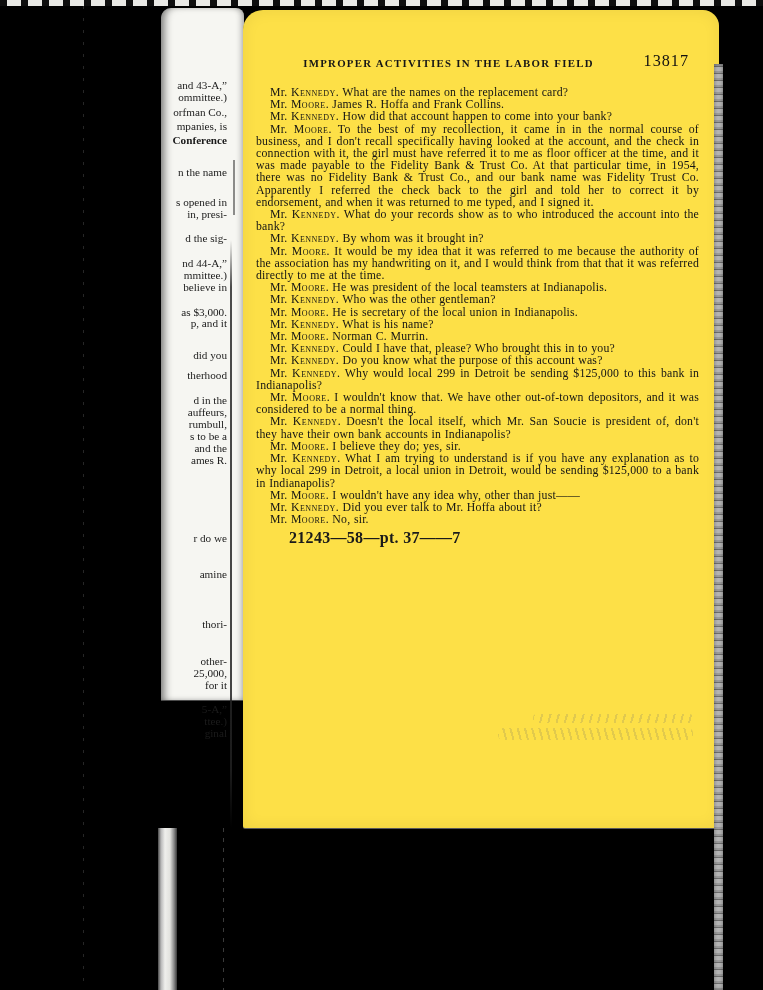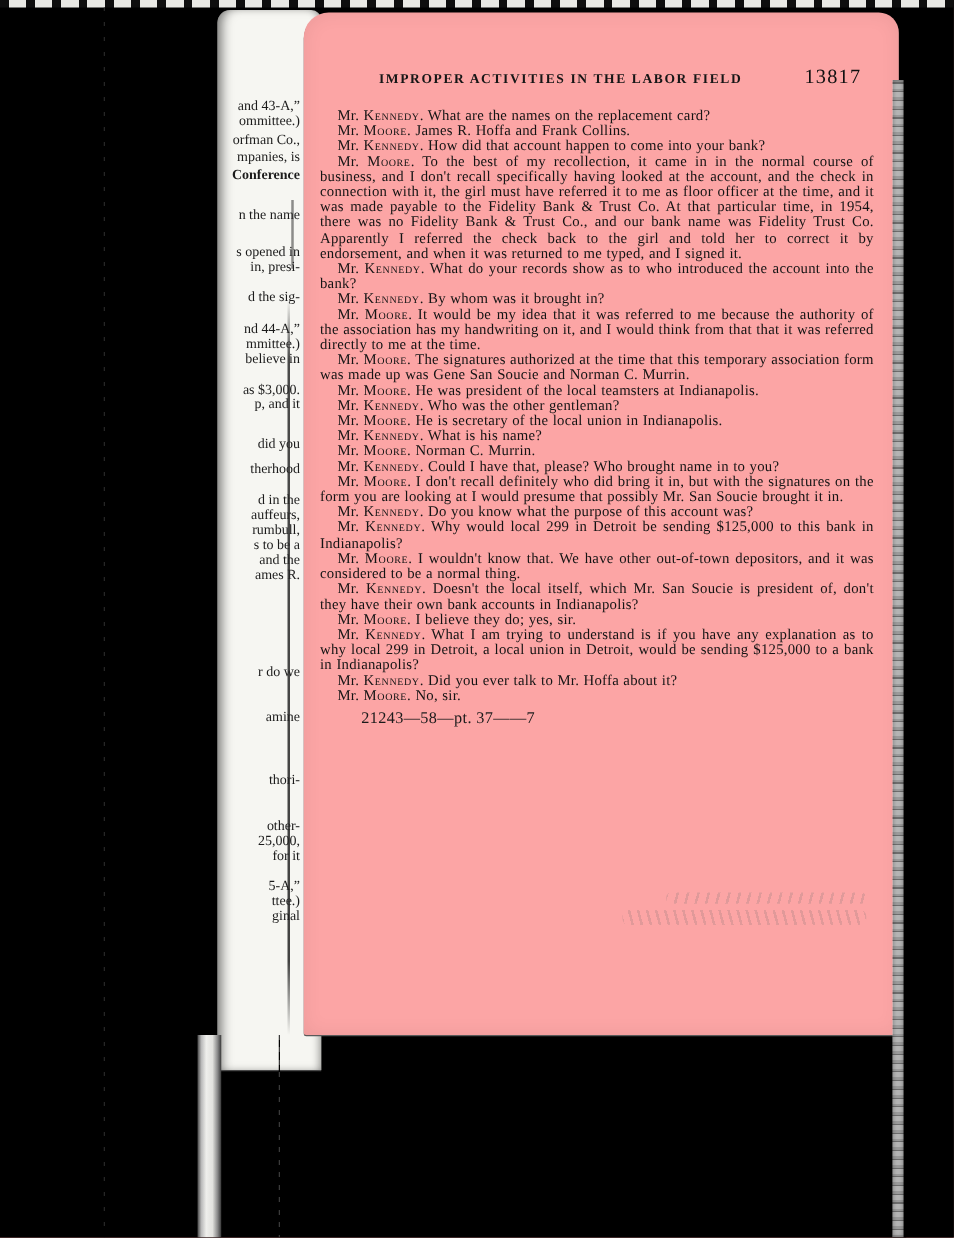--- a/index.html
+++ b/index.html
@@ -8,48 +8,48 @@
 
   
   .dash-strip{position:absolute;left:0;top:0;width:763px;height:6px;
     background:repeating-linear-gradient(90deg,#0e0e0e 0 7px,#e9e9e5 7px 21px);}
 
   
   .artifact-line{position:absolute;top:6px;width:1px;height:984px;
     background:repeating-linear-gradient(180deg,#262626 0 3px,#000 3px 12px);}
 
   
-  .left-edge{position:absolute;left:174px;top:8px;width:83px;height:848px;
+  .left-edge{position:absolute;left:161px;top:8px;width:83px;height:692px;
     background:#f6f6f2;border-radius:10px 8px 0 0;
     box-shadow:inset 7px 0 9px -4px rgba(0,0,0,.55),inset -5px 0 7px -4px rgba(0,0,0,.45),0 1px 0 #4a4a4a;}
   .fragment{position:absolute;right:17px;white-space:nowrap;font-size:11.2px;color:#1b1b1b;line-height:11px;}
 
   
   .crease{position:absolute;left:230px;top:240px;width:2px;height:588px;opacity:.85;
     background:linear-gradient(180deg,rgba(0,0,0,0),#2c2c2c 8%,#222 90%,rgba(0,0,0,0));}
   .crease-tick{position:absolute;left:233px;top:160px;width:2px;height:55px;background:#333;opacity:.55;}
   .crease-below{position:absolute;left:223px;top:828px;width:1px;height:162px;
     background:repeating-linear-gradient(180deg,#3a3a3a 0 4px,#000 4px 10px);}
 
   
-  .page{position:absolute;left:243px;top:10px;width:476px;height:818px;background:#fca5a5;
+  .page{position:absolute;left:243px;top:10px;width:476px;height:818px;background:#fde047;
     border-radius:20px 16px 2px 2px;box-shadow:inset 0 0 16px rgba(0,0,0,.07),0 1px 0 #5a5a5a;}
   .page-inner{padding:47px 20px 0 13px;}
 
   .page-header{position:relative;height:16px;margin-bottom:13px;}
   .running-title{text-align:center;padding-right:58px;font-weight:bold;font-size:10.8px;
     letter-spacing:1.3px;color:#161616;white-space:nowrap;}
   .page-number{position:absolute;right:10px;top:-5px;font-size:16.2px;letter-spacing:1px;color:#101010;}
 
   .transcript{text-align:justify;font-size:11.8px;line-height:12.2px;color:#141414;
     letter-spacing:.2px;word-spacing:.4px;}
   .para{margin:0;text-indent:14px;}
   .speaker .sc{font-variant:small-caps;letter-spacing:.5px;}
 
-  .footnote{margin:4px 0 0 33px;font-size:13px;font-weight:normal;letter-spacing:.3px;color:#1a1a1a;}
+  .footnote{margin:4px 0 0 33px;font-size:16px;font-weight:bold;letter-spacing:.3px;color:#1a1a1a;}
 
   
   .pencil-a{position:absolute;left:290px;top:704px;width:160px;height:9px;border-radius:4px;opacity:.45;
     background:repeating-linear-gradient(105deg,rgba(110,110,110,.45) 0 2px,transparent 2px 8px);}
   .pencil-b{position:absolute;left:255px;top:718px;width:195px;height:12px;border-radius:5px;opacity:.4;
     background:repeating-linear-gradient(75deg,rgba(100,100,100,.45) 0 2px,transparent 2px 7px);}
 
   
   .right-strip{position:absolute;left:714px;top:64px;width:9px;height:926px;
     background:repeating-linear-gradient(180deg,#9c9c9c 0 2px,#6e6e6e 2px 3px,#b6b6b6 3px 7px);
@@ -112,34 +112,33 @@
         <div class="page-number">13817</div>
       </div>
       <div class="transcript">
           <p class="para"><span class="speaker">Mr. <span class="sc">Kennedy</span>.</span><span> What are the names on the replacement card?</span></p>
           <p class="para"><span class="speaker">Mr. <span class="sc">Moore</span>.</span><span> James R. Hoffa and Frank Collins.</span></p>
           <p class="para"><span class="speaker">Mr. <span class="sc">Kennedy</span>.</span><span> How did that account happen to come into your bank?</span></p>
           <p class="para"><span class="speaker">Mr. <span class="sc">Moore</span>.</span><span> To the best of my recollection, it came in in the normal course of business, and I don't recall specifically having looked at the account, and the check in connection with it, the girl must have referred it to me as floor officer at the time, and it was made payable to the Fidelity Bank &amp; Trust Co. At that particular time, in 1954, there was no Fidelity Bank &amp; Trust Co., and our bank name was Fidelity Trust Co. Apparently I referred the check back to the girl and told her to correct it by endorsement, and when it was returned to me typed, and I signed it.</span></p>
           <p class="para"><span class="speaker">Mr. <span class="sc">Kennedy</span>.</span><span> What do your records show as to who introduced the account into the bank?</span></p>
           <p class="para"><span class="speaker">Mr. <span class="sc">Kennedy</span>.</span><span> By whom was it brought in?</span></p>
           <p class="para"><span class="speaker">Mr. <span class="sc">Moore</span>.</span><span> It would be my idea that it was referred to me because the authority of the association has my handwriting on it, and I would think from that that it was referred directly to me at the time.</span></p>
-          <p class="para"><span class="speaker">Mr. <span class="sc">Moore</span>.</span><span> The signatures authorized at the time that this temporary association form was made up was Gene San Soucie and Norman C. Murrin.</span></p>
           <p class="para"><span class="speaker">Mr. <span class="sc">Moore</span>.</span><span> He was president of the local teamsters at Indianapolis.</span></p>
           <p class="para"><span class="speaker">Mr. <span class="sc">Kennedy</span>.</span><span> Who was the other gentleman?</span></p>
           <p class="para"><span class="speaker">Mr. <span class="sc">Moore</span>.</span><span> He is secretary of the local union in Indianapolis.</span></p>
           <p class="para"><span class="speaker">Mr. <span class="sc">Kennedy</span>.</span><span> What is his name?</span></p>
           <p class="para"><span class="speaker">Mr. <span class="sc">Moore</span>.</span><span> Norman C. Murrin.</span></p>
-          <p class="para"><span class="speaker">Mr. <span class="sc">Kennedy</span>.</span><span> Could I have that, please?  Who brought name in to you?</span></p>
-          <p class="para"><span class="speaker">Mr. <span class="sc">Moore</span>.</span><span> I don't recall definitely who did bring it in, but with the signatures on the form you are looking at I would presume that possibly Mr. San Soucie brought it in.</span></p>
+          <p class="para"><span class="speaker">Mr. <span class="sc">Kennedy</span>.</span><span> Could I have that, please?  Who brought this in to you?</span></p>
           <p class="para"><span class="speaker">Mr. <span class="sc">Kennedy</span>.</span><span> Do you know what the purpose of this account was?</span></p>
           <p class="para"><span class="speaker">Mr. <span class="sc">Kennedy</span>.</span><span> Why would local 299 in Detroit be sending $125,000 to this bank in Indianapolis?</span></p>
           <p class="para"><span class="speaker">Mr. <span class="sc">Moore</span>.</span><span> I wouldn't know that.  We have other out-of-town depositors, and it was considered to be a normal thing.</span></p>
           <p class="para"><span class="speaker">Mr. <span class="sc">Kennedy</span>.</span><span> Doesn't the local itself, which Mr. San Soucie is president of, don't they have their own bank accounts in Indianapolis?</span></p>
           <p class="para"><span class="speaker">Mr. <span class="sc">Moore</span>.</span><span> I believe they do; yes, sir.</span></p>
           <p class="para"><span class="speaker">Mr. <span class="sc">Kennedy</span>.</span><span> What I am trying to understand is if you have any explanation as to why local 299 in Detroit, a local union in Detroit, would be sending $125,000 to a bank in Indianapolis?</span></p>
+          <p class="para"><span class="speaker">Mr. <span class="sc">Moore</span>.</span><span> I wouldn't have any idea why, other than just——</span></p>
           <p class="para"><span class="speaker">Mr. <span class="sc">Kennedy</span>.</span><span> Did you ever talk to Mr. Hoffa about it?</span></p>
           <p class="para"><span class="speaker">Mr. <span class="sc">Moore</span>.</span><span> No, sir.</span></p>
         </div>
       <div class="footnote">21243—58—pt. 37——7</div>
     </div>
     <div class="pencil-a"></div>
     <div class="pencil-b"></div>
   </div>
 
   <div class="right-strip"></div>

